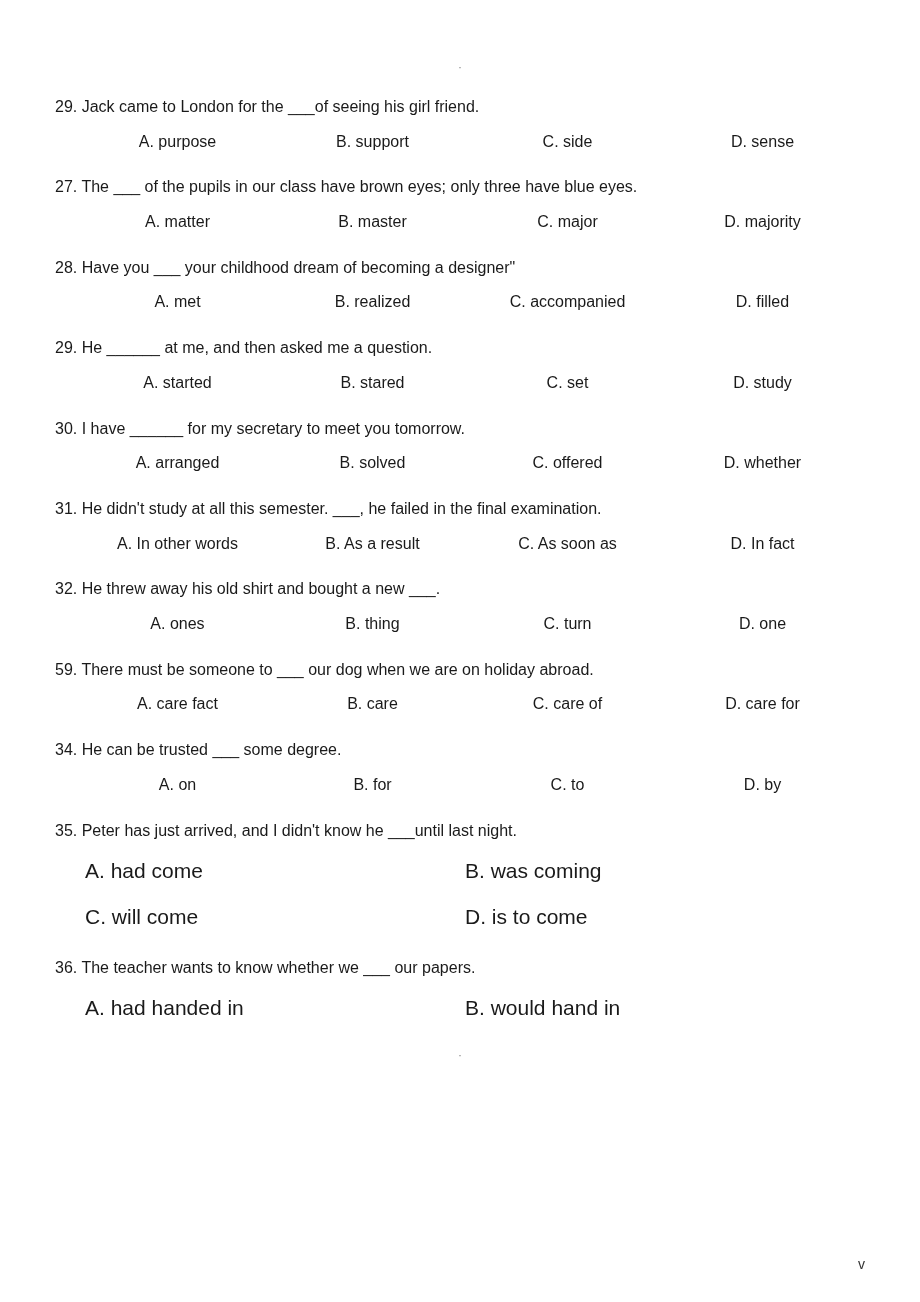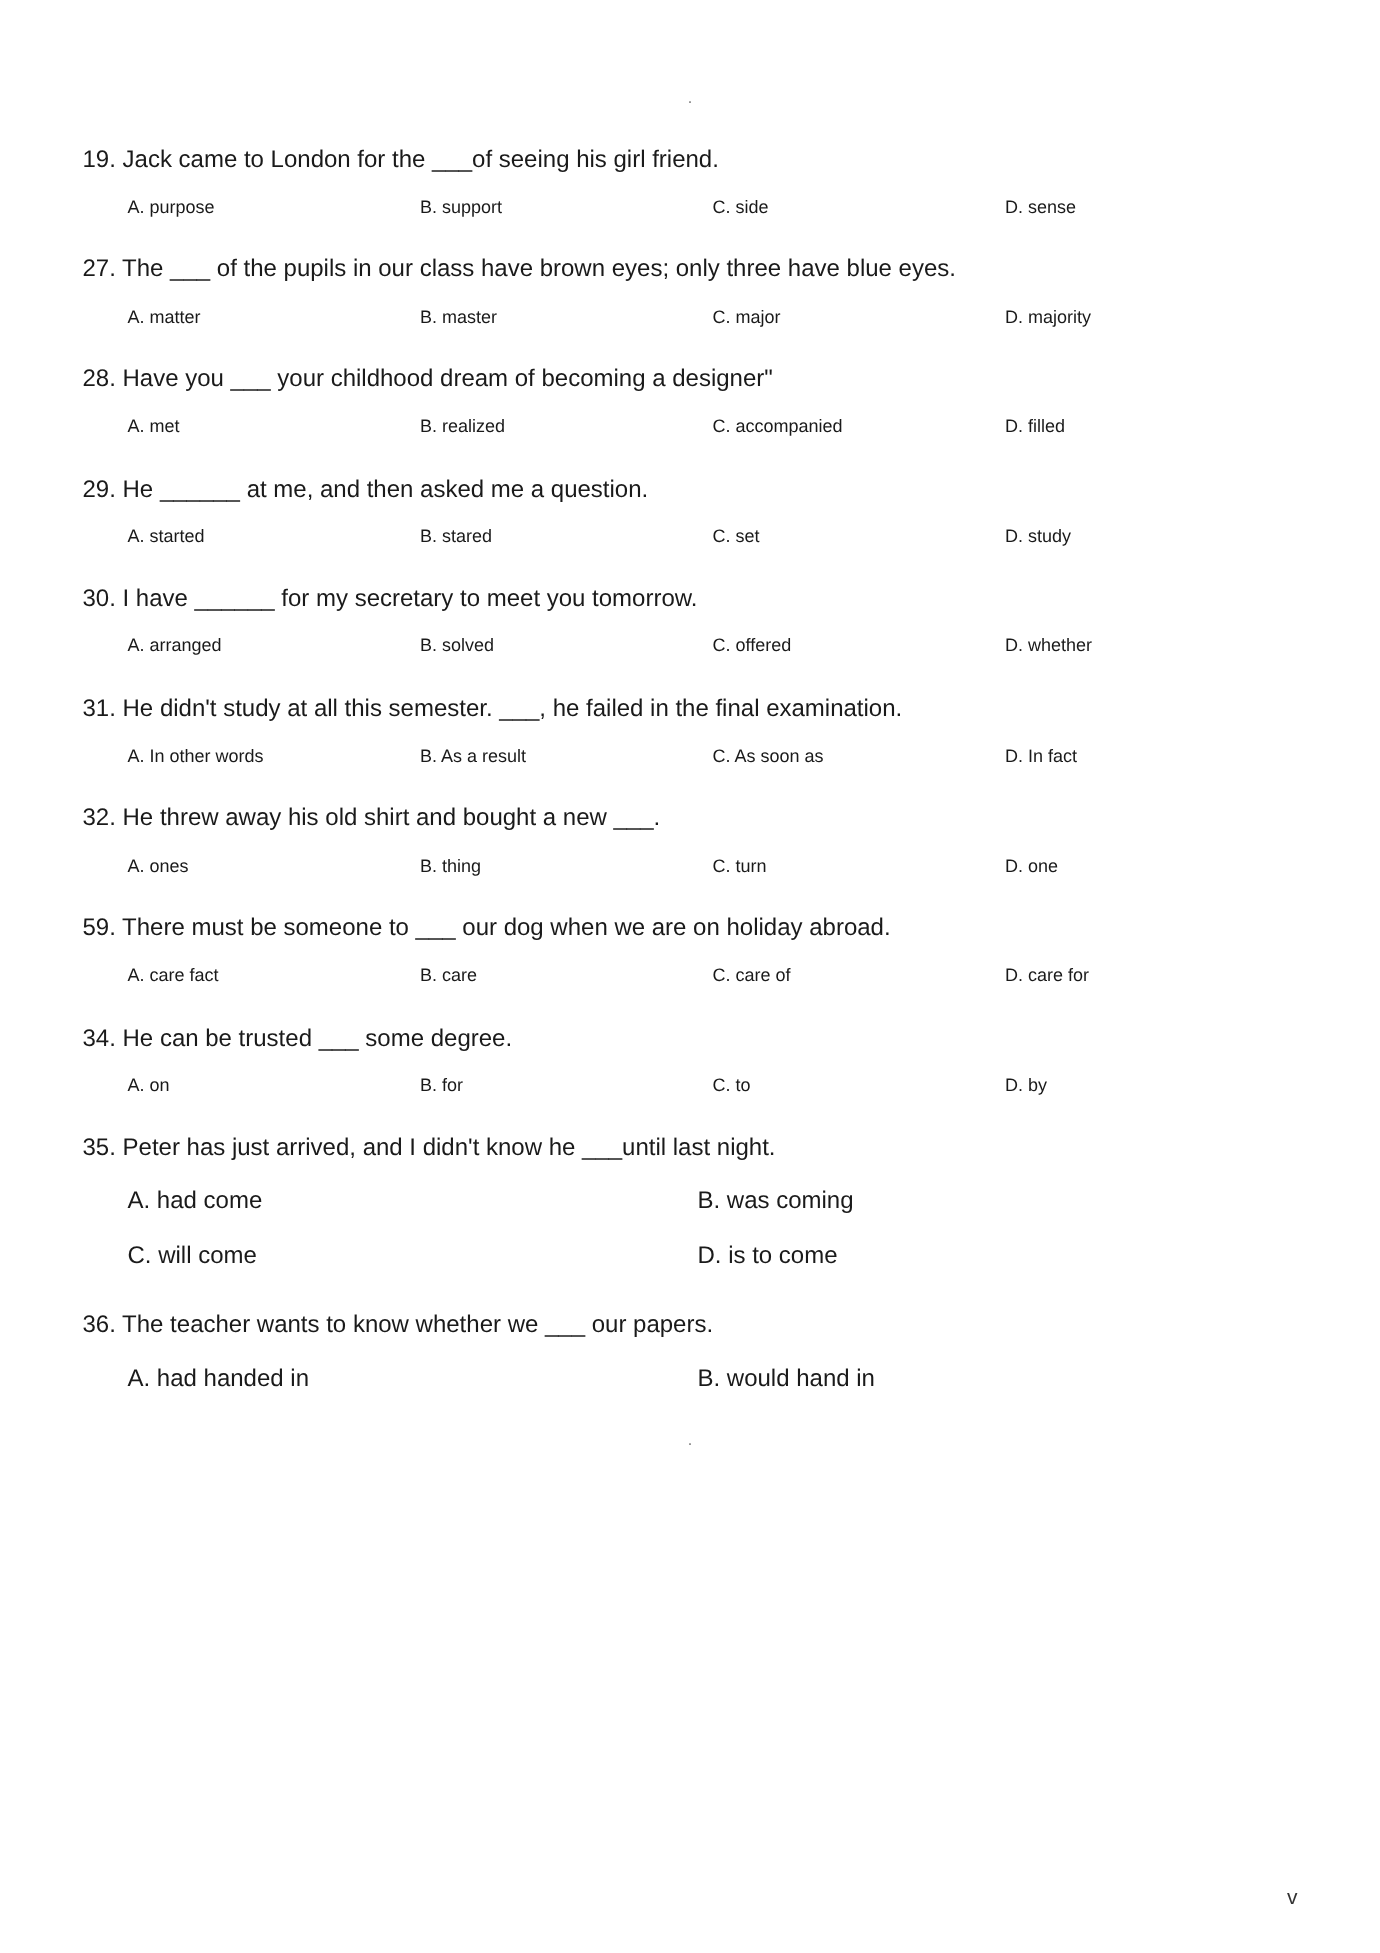--- a/index.html
+++ b/index.html
@@ -25,33 +25,34 @@
       margin-bottom: 8px;
     }
     .options-row {
       display: flex;
       flex-wrap: wrap;
       margin-left: 30px;
       margin-bottom: 6px;
     }
     .option {
       width: 195px;
-      font-size: 12px;
+      font-size: 16px;
       line-height: 1.8;
       padding-right: 10px;
+      text-align: center;
     }
     .options-two-col {
       display: flex;
       flex-wrap: wrap;
       margin-left: 30px;
       margin-bottom: 6px;
     }
     .option-half {
       width: 380px;
-      font-size: 16px;
+      font-size: 21px;
       line-height: 1.9;
       padding-right: 10px;
     }
     .page-num {
       position: absolute;
       bottom: 30px;
       right: 55px;
       font-size: 14px;
       color: #333;
     }
@@ -68,21 +69,21 @@
       margin-top: 20px;
     }
   </style>
 </head>
 <body>
 
 <div class="dot-top">·</div>
 
 <div id="questions-container">
     <div class="question-block">
-      <div class="question-text">19. Jack came to London for the ___of seeing his girl friend.</div>
+      <div class="question-text">29. Jack came to London for the ___of seeing his girl friend.</div>
       <div class="options-row">
         <div class="option">A. purpose</div>
         <div class="option">B. support</div>
         <div class="option">C. side</div>
         <div class="option">D. sense</div>
       </div>
     </div>
     <div class="question-block">
       <div class="question-text">27. The  ___ of the pupils in our class have brown eyes; only three have blue eyes.</div>
       <div class="options-row">

